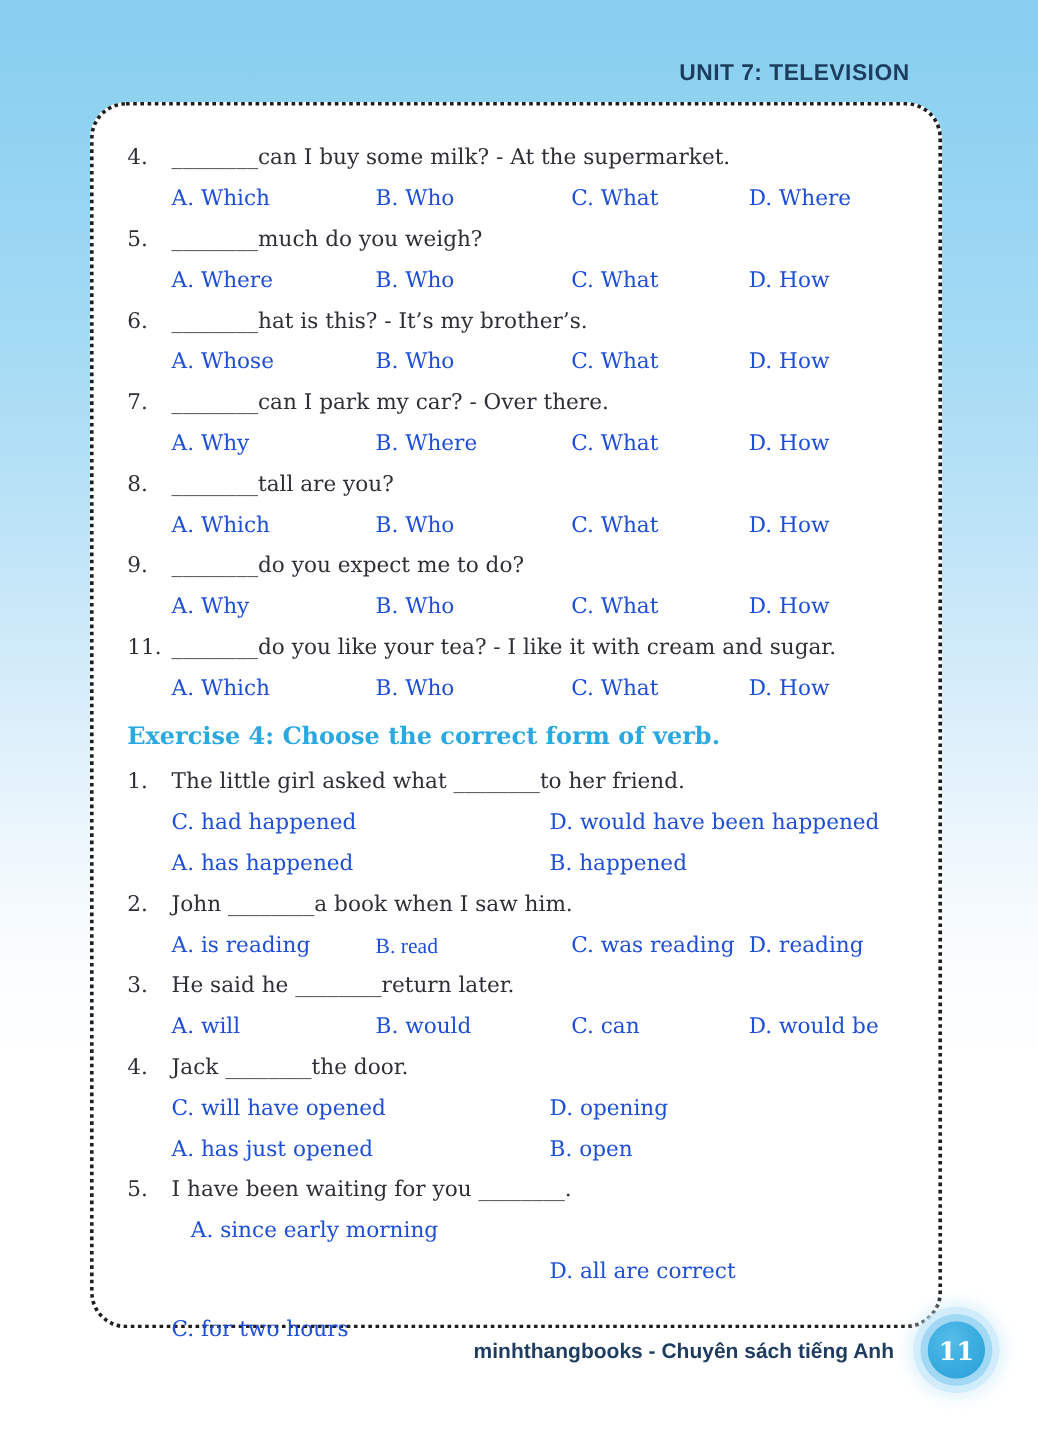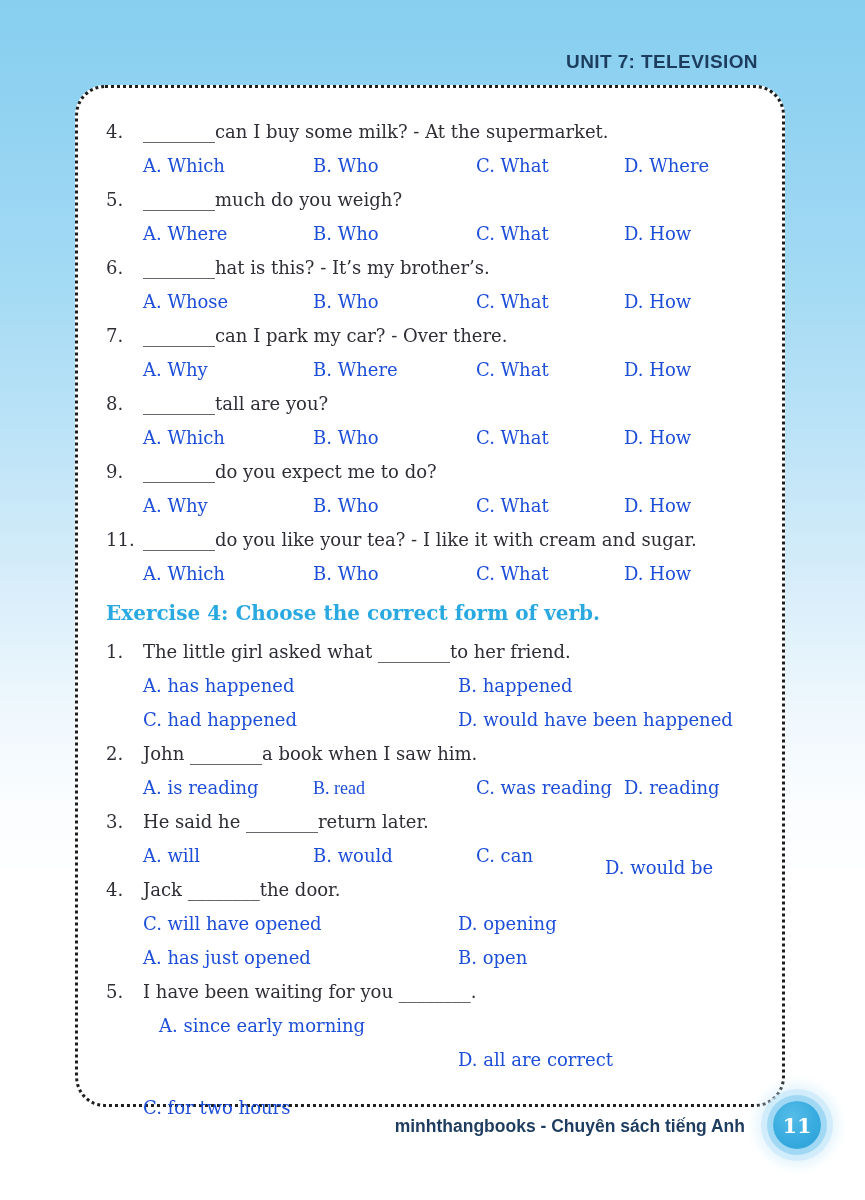--- a/index.html
+++ b/index.html
@@ -193,26 +193,26 @@
             <span class="opt" style="left: 481px;">D. How</span>
           </div>
         </div>
         <div class="ex-heading">Exercise 4: Choose the correct form of verb.</div>
         <div class="q">
           <div class="q-line">
             <span class="q-num">1.</span>
             <span class="q-text">The little girl asked what ________to her friend.</span>
           </div>
           <div class="opt-row">
+            <span class="opt" style="left: 0px;">C. had happened</span>
+            <span class="opt" style="left: 315px;">D. would have been happened</span>
+          </div>
+          <div class="opt-row">
             <span class="opt" style="left: 0px;">A. has happened</span>
             <span class="opt" style="left: 315px;">B. happened</span>
-          </div>
-          <div class="opt-row">
-            <span class="opt" style="left: 0px;">C. had happened</span>
-            <span class="opt" style="left: 315px;">D. would have been happened</span>
           </div>
         </div>
         <div class="q">
           <div class="q-line">
             <span class="q-num">2.</span>
             <span class="q-text">John ________a book when I saw him.</span>
           </div>
           <div class="opt-row">
             <span class="opt" style="left: 0px;">A. is reading</span>
             <span class="opt" style="left: 170px; font-family: Liberation Serif, serif;">B. read</span>
@@ -222,21 +222,21 @@
         </div>
         <div class="q">
           <div class="q-line">
             <span class="q-num">3.</span>
             <span class="q-text">He said he ________return later.</span>
           </div>
           <div class="opt-row">
             <span class="opt" style="left: 0px;">A. will</span>
             <span class="opt" style="left: 170px;">B. would</span>
             <span class="opt" style="left: 333px;">C. can</span>
-            <span class="opt" style="left: 462px; margin-top: 12px;">D. would be</span>
+            <span class="opt" style="left: 481px;">D. would be</span>
           </div>
         </div>
         <div class="q">
           <div class="q-line">
             <span class="q-num">4.</span>
             <span class="q-text">Jack ________the door.</span>
           </div>
           <div class="opt-row">
             <span class="opt" style="left: 0px;">C. will have opened</span>
             <span class="opt" style="left: 315px;">D. opening</span>

